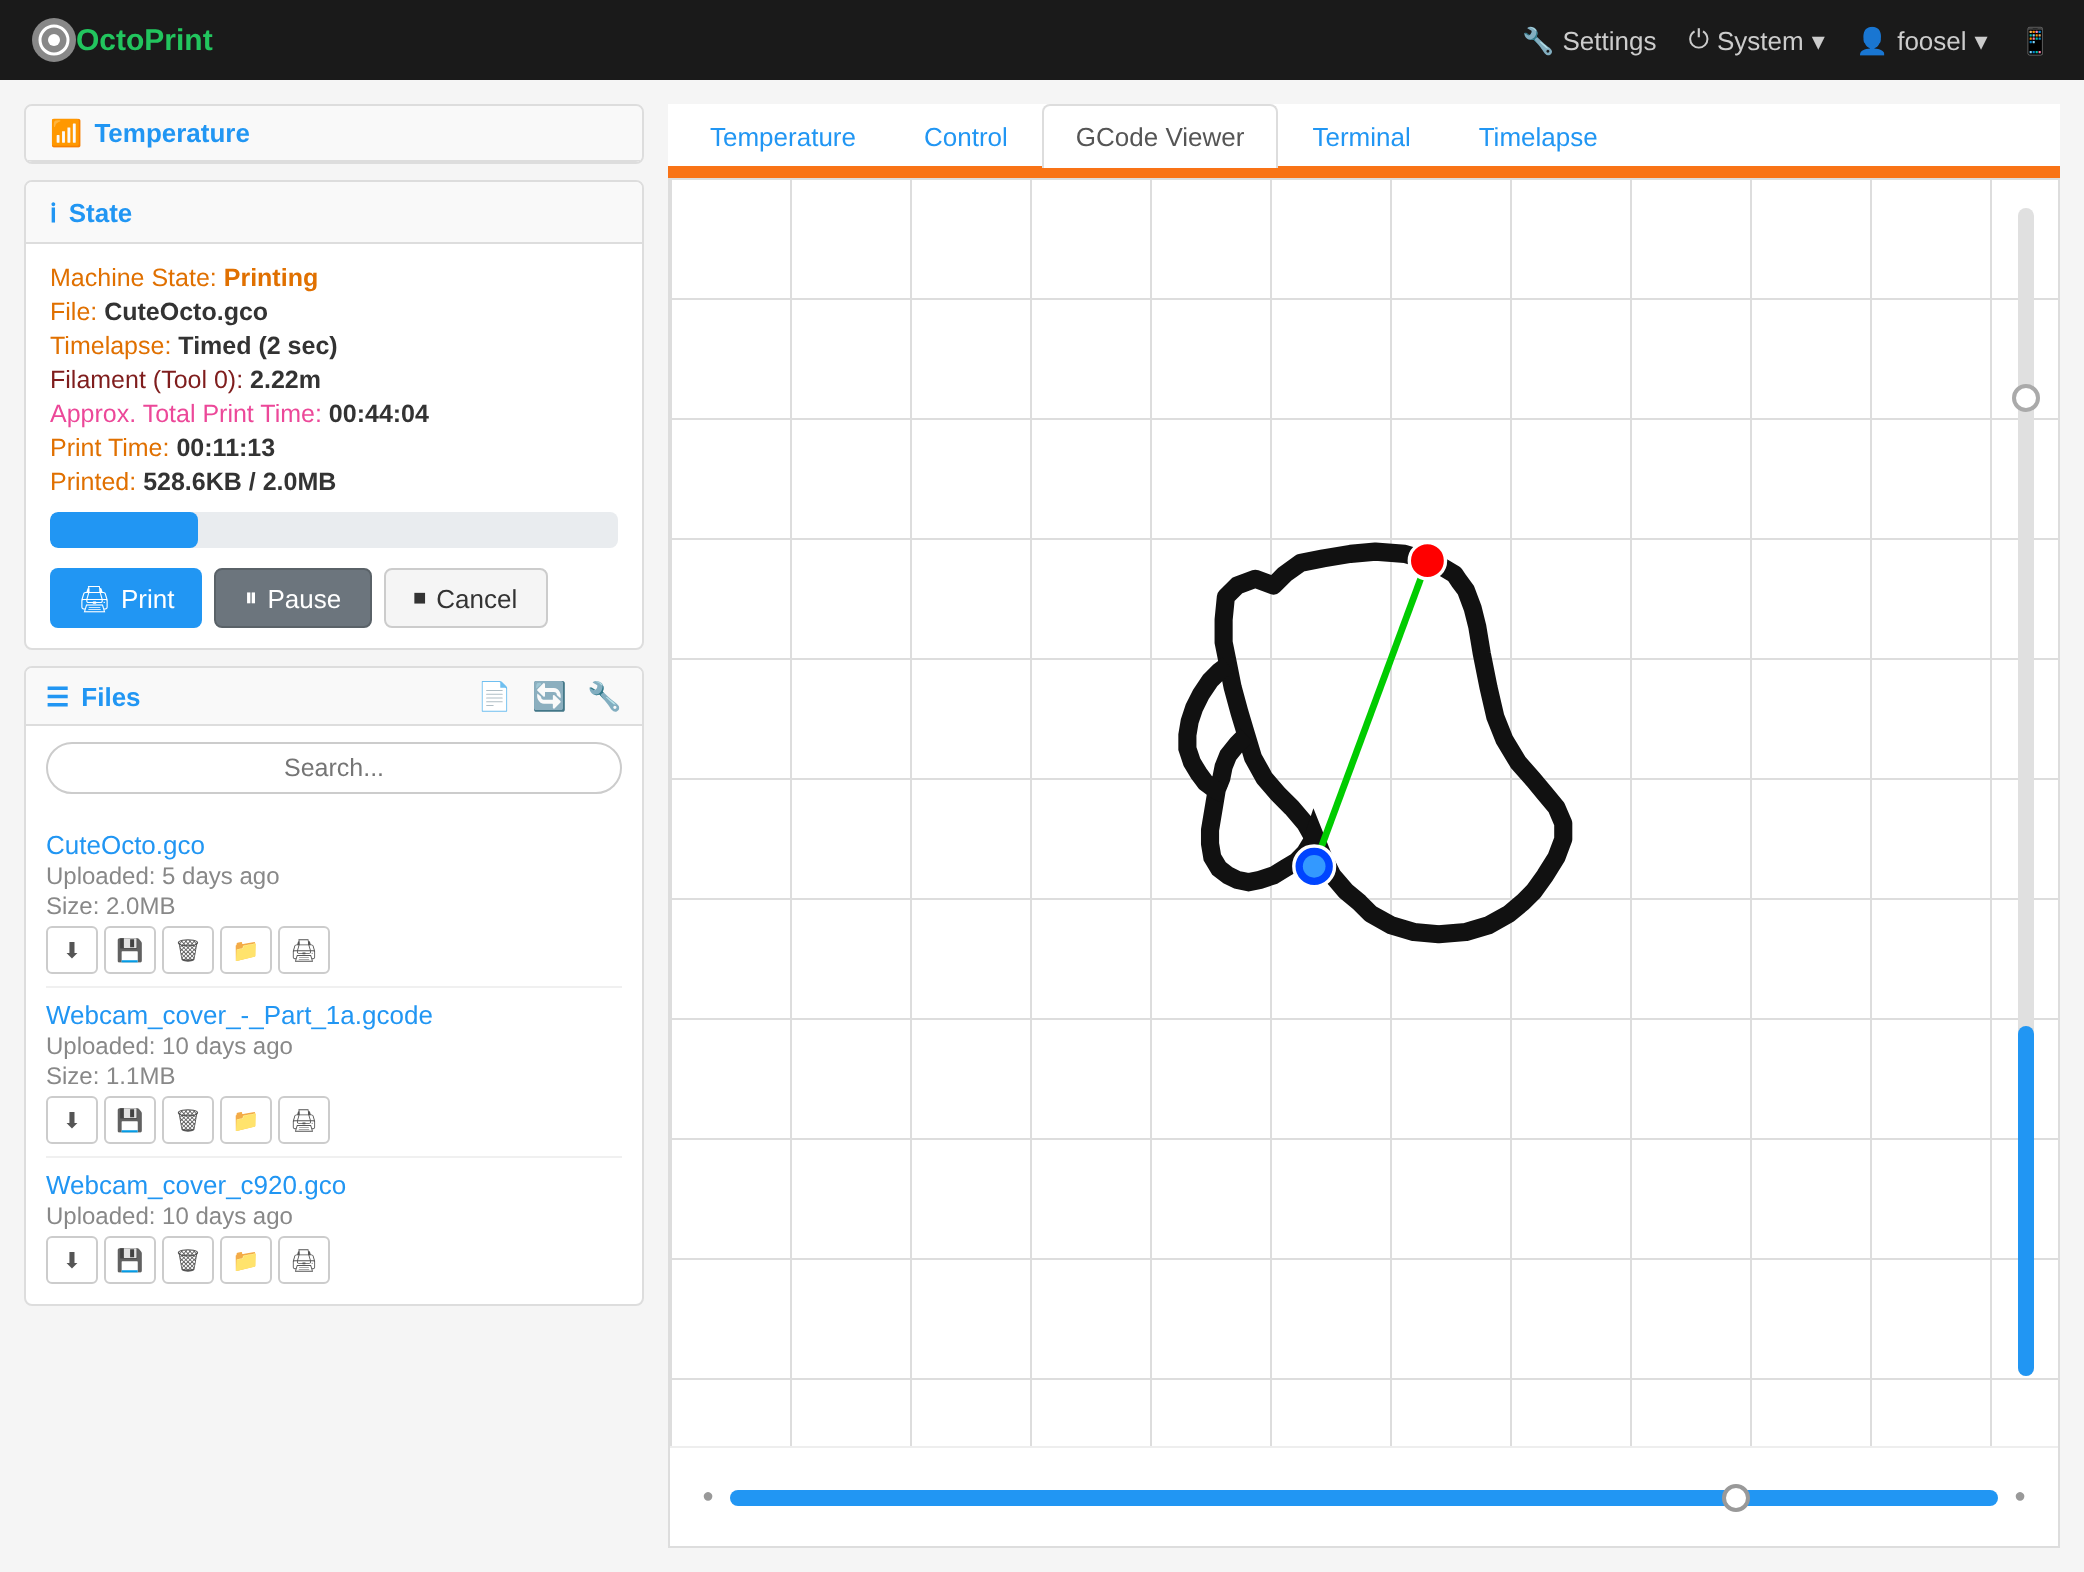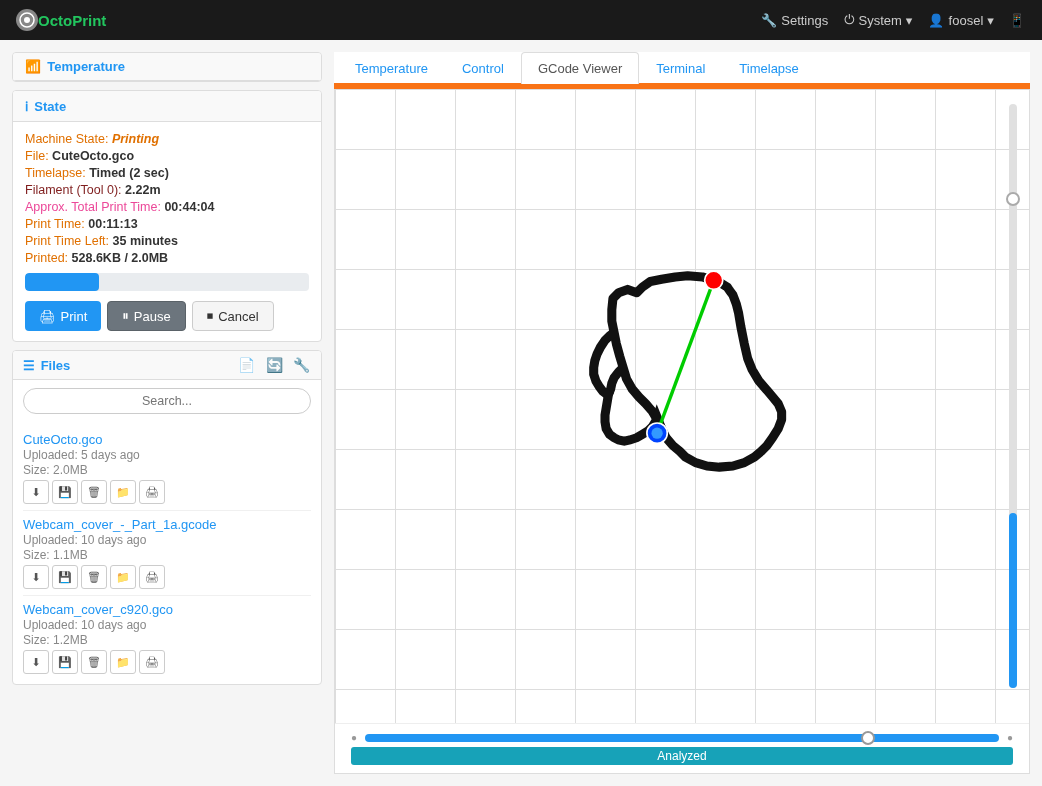--- a/index.html
+++ b/index.html
@@ -386,45 +386,41 @@
     </div>
 
     <div class="panel-box">
       <div class="panel-header">
         <span style="color:#2196f3">ℹ</span>
         <span style="color:#2196f3">State</span>
       </div>
       <div class="panel-body state-info">
         <p>
           <span style="color:#e07000;">Machine State:</span>
-          <span class="bold" style="color:#e07000;font-style:italic;">Printing</span>
+          <span class="bold" style="color:#e07000;">Printing</span>
         </p>
         <p>
           <span style="color:#e07000;">File:</span>
           <span class="bold">CuteOcto.gco</span>
         </p>
         <p>
           <span style="color:#e07000;">Timelapse:</span>
           <span class="bold">Timed (2 sec)</span>
         </p>
         <p>
           <span style="color:#7f1d1d;">Filament (Tool 0):</span>
           <span class="bold">2.22m</span>
         </p>
         <p>
           <span style="color:#ec4899;">Approx. Total Print Time:</span>
           <span class="bold">00:44:04</span>
         </p>
         <p>
           <span style="color:#e07000;">Print Time:</span>
           <span class="bold">00:11:13</span>
-        </p>
-        <p>
-          <span style="color:#e07000;">Print Time Left:</span>
-          <span class="bold">35 minutes</span>
         </p>
         <p>
           <span style="color:#e07000;">Printed:</span>
           <span class="bold">528.6KB / 2.0MB</span>
         </p>
 
         <div class="progress-container">
           <div class="progress-bar" style="width:26%"></div>
         </div>
 
@@ -484,21 +480,20 @@
             <button class="file-action-btn">💾</button>
             <button class="file-action-btn">🗑</button>
             <button class="file-action-btn">📁</button>
             <button class="file-action-btn">🖨</button>
           </div>
         </div>
 
         <div class="file-item">
           <div class="file-name">Webcam_cover_c920.gco</div>
           <div class="file-meta">Uploaded: 10 days ago</div>
-          <div class="file-meta">Size: 1.2MB</div>
           <div class="file-actions">
             <button class="file-action-btn">⬇</button>
             <button class="file-action-btn">💾</button>
             <button class="file-action-btn">🗑</button>
             <button class="file-action-btn">📁</button>
             <button class="file-action-btn">🖨</button>
           </div>
         </div>
 
       </div>
@@ -560,19 +555,16 @@
           <div class="v-range-thumb"></div>
         </div>
       </div>
 
       <div class="viewer-bottom">
         <div class="h-slider-container">
           <span style="color:#999; font-size:10px;">●</span>
           <input type="range" class="h-slider" min="0" max="100" value="80" style="">
           <span style="color:#999; font-size:10px;">●</span>
         </div>
-        <div class="analyzed-bar">
-          <span>Analyzed</span>
-        </div>
       </div>
     </div>
   </div>
 </div>
 
 </body></html>

